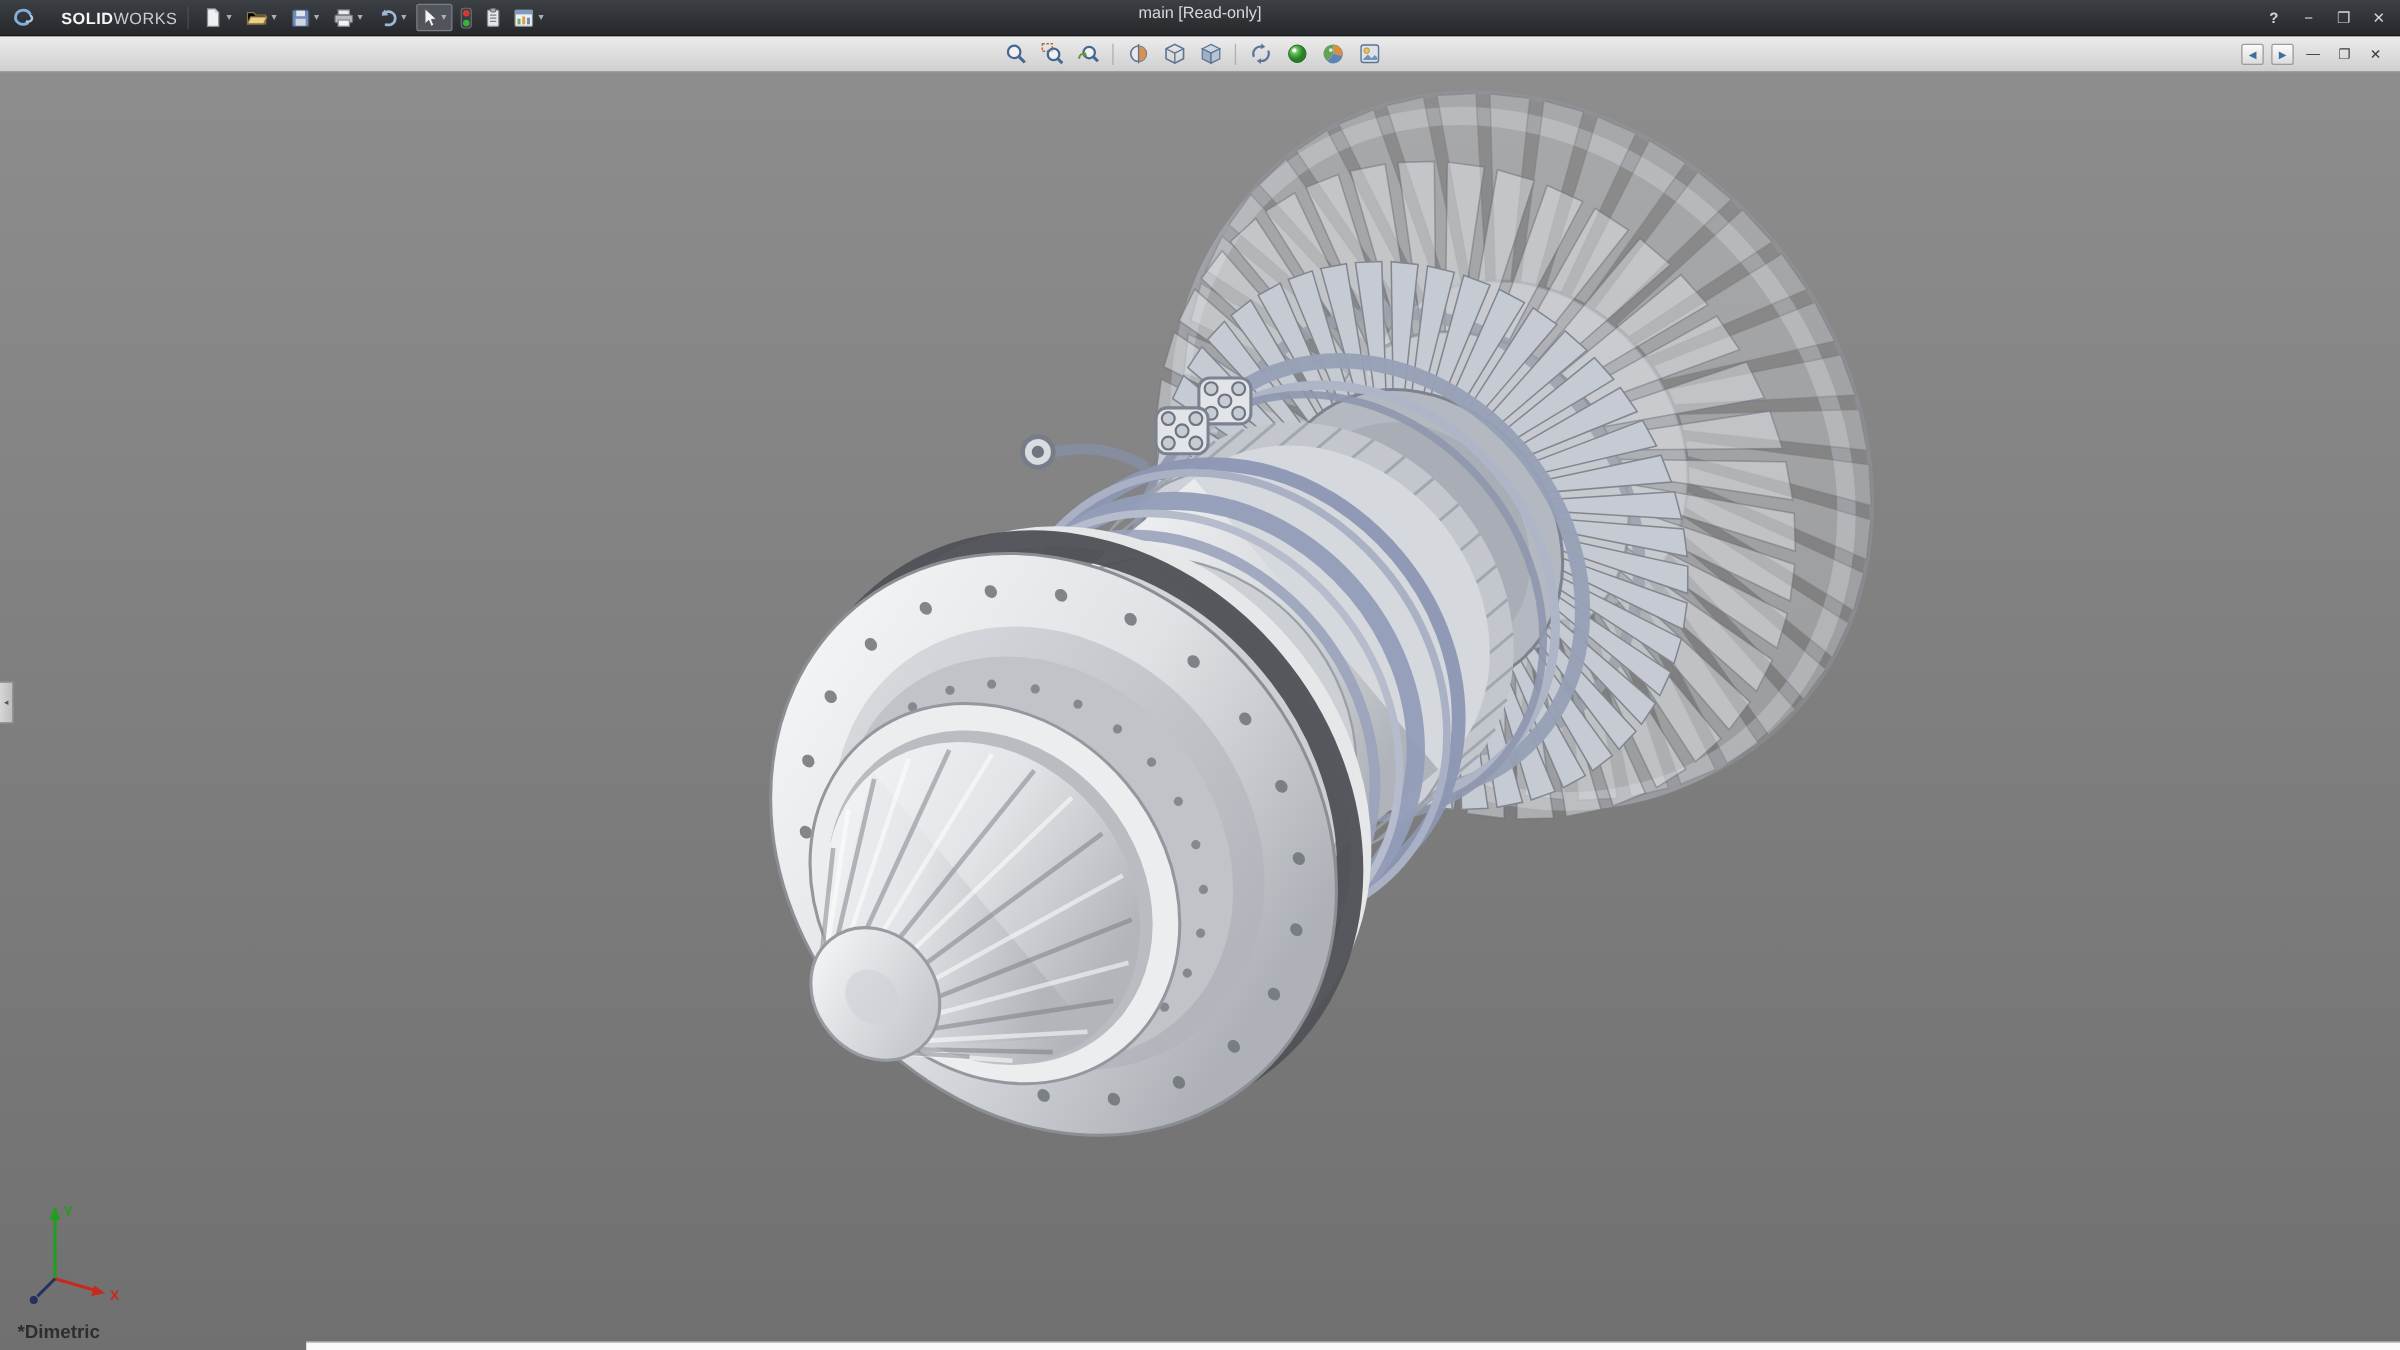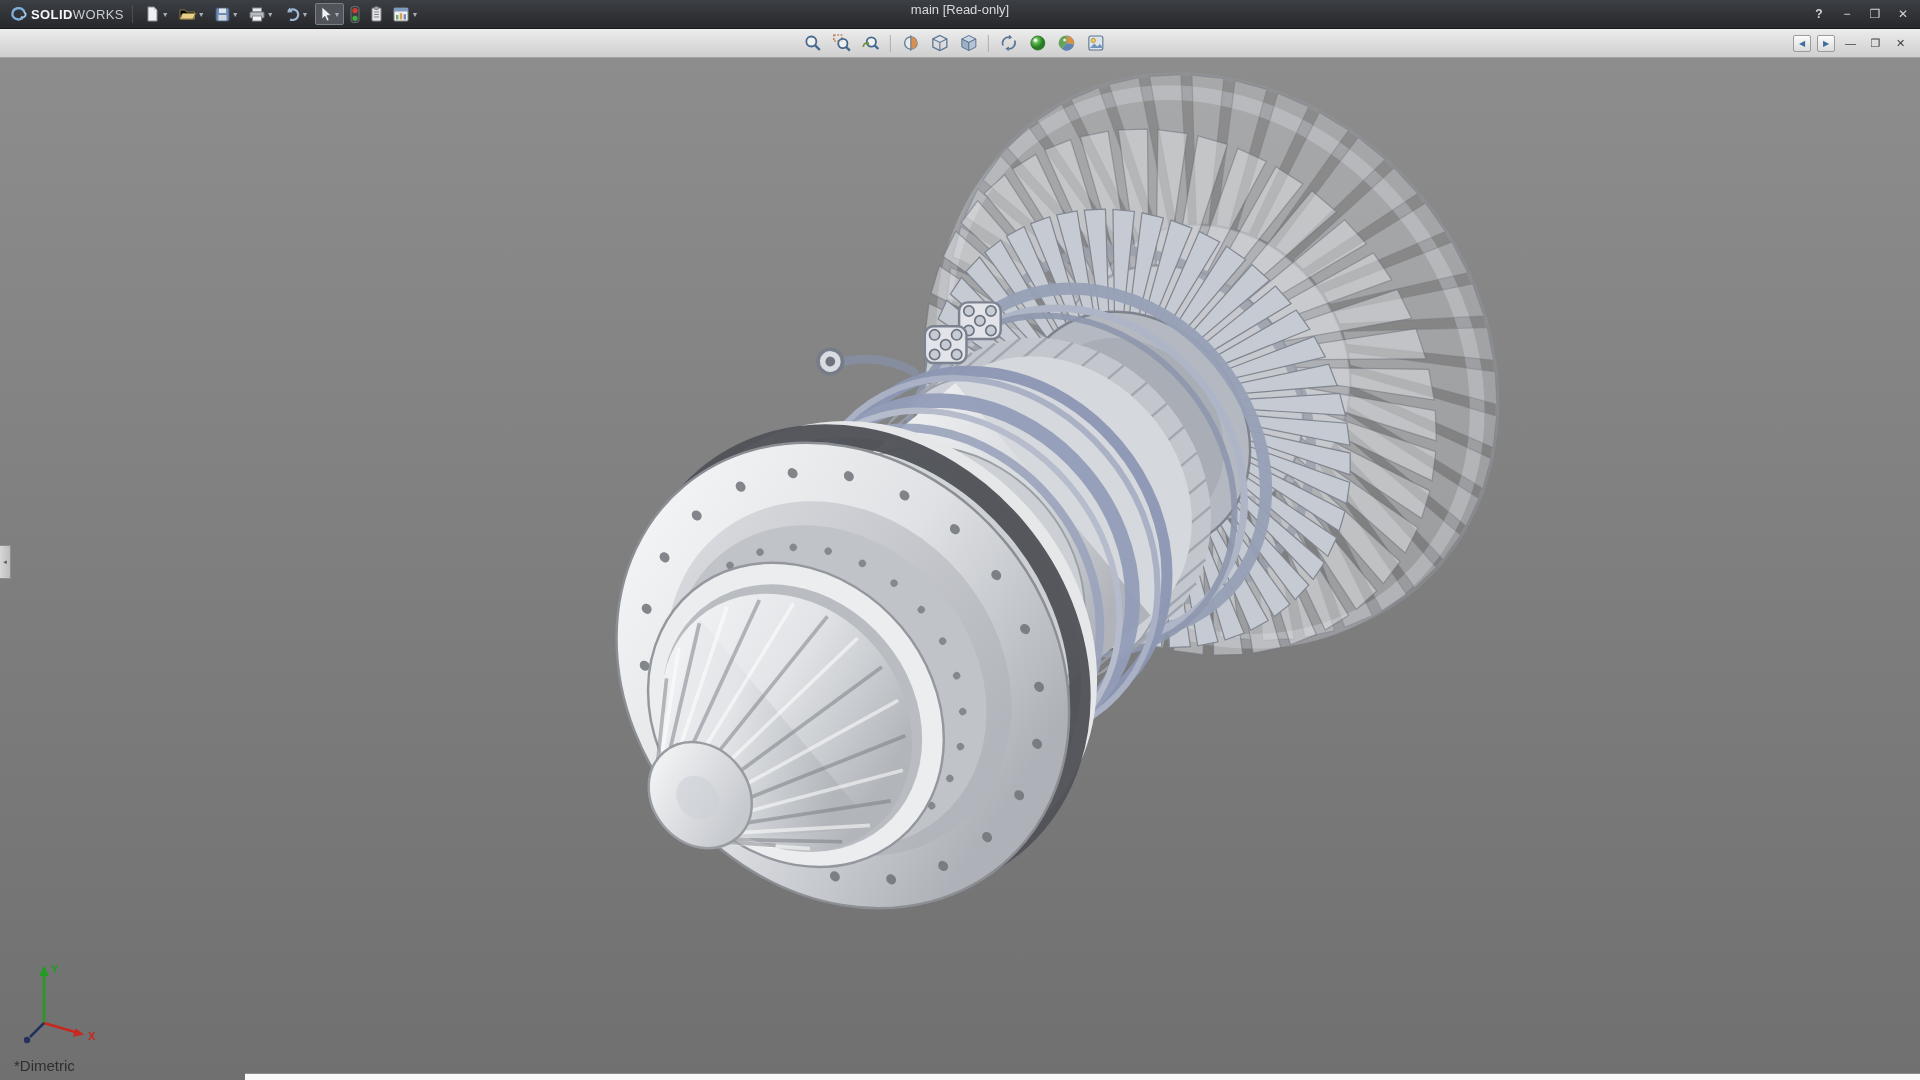--- a/index.html
+++ b/index.html
@@ -5,21 +5,21 @@
   * { margin:0; padding:0; box-sizing:border-box; }
   html,body { width:1920px; height:1080px; overflow:hidden; font-family:"Liberation Sans","DejaVu Sans",sans-serif; background:#7c7c7c; }
 
   
   .titlebar {
     position:absolute; top:0; left:0; width:1920px; height:29px;
     background:linear-gradient(#3c3f44,#26282b);
     border-bottom:1px solid #17181a;
     display:flex; align-items:center; padding:0 8px 0 8px; z-index:10;
   }
-  .brand { display:flex; align-items:center; gap:1px; }
+  .brand { display:flex; align-items:center; gap:19px; }
   .brand .name { font-size:13px; letter-spacing:.4px; color:#eceff2; }
   .brand .name b { font-weight:bold; color:#f4f6f8; }
   .brand .name span.lt { font-weight:normal; color:#c9cdd2; }
   .tb-sep { width:1px; height:18px; background:#4b4e53; margin:0 8px; }
   .tb-group { display:flex; align-items:center; gap:2px; }
   .tb-btn {
     height:22px; display:flex; align-items:center; gap:2px;
     padding:0 3px; border:1px solid transparent; border-radius:2px; cursor:default;
   }
   .tb-btn.active { background:#51555b; border-color:#7a7e85; }
@@ -45,21 +45,21 @@
   .hud { position:absolute; left:50%; top:0; transform:translateX(-52%); height:28px; display:flex; align-items:center; gap:4px; }
   .hud-btn { width:25px; height:23px; display:flex; align-items:center; justify-content:center; border:1px solid transparent; border-radius:2px; cursor:default; }
   .hud-sep { width:1px; height:17px; background:#aeaeae; margin:0 3px; }
   .vb-right { position:absolute; right:10px; top:0; height:28px; display:flex; align-items:center; gap:6px; }
   .vb-right .pbtn { width:18px; height:17px; display:flex; align-items:center; justify-content:center; border:1px solid #9b9b9b; border-radius:2px; background:linear-gradient(#fbfbfb,#dcdcdc); color:#3d6f9e; font-size:8px; cursor:default; }
   .vb-right .dwbtn { width:19px; height:17px; display:flex; align-items:center; justify-content:center; color:#3a3c40; font-size:11px; cursor:default; }
 
   
   .viewport { position:absolute; top:58px; left:0; width:1920px; height:1022px; }
   .viewport svg.scene { position:absolute; top:0; left:0; }
-  .view-label { position:absolute; left:14px; bottom:6px; font-size:15px; color:#2e2e2e; }
+  .view-label { position:absolute; left:14px; bottom:6px; font-size:15px; color:#2e2e2e;font-weight:bold; }
   .left-tab {
     position:absolute; left:0; top:487px; width:11px; height:34px;
     background:linear-gradient(90deg,#d6d6d6,#bdbdbd); border:1px solid #8e8e8e; border-left:none;
     display:flex; align-items:center; justify-content:center; color:#55575a; font-size:7px; cursor:default;
   }
   .bottom-strip {
     position:absolute; left:245px; right:0; bottom:0; height:7px;
     background:#fafafa; border-top:1px solid #8d8d8d;
   }
 </style>

